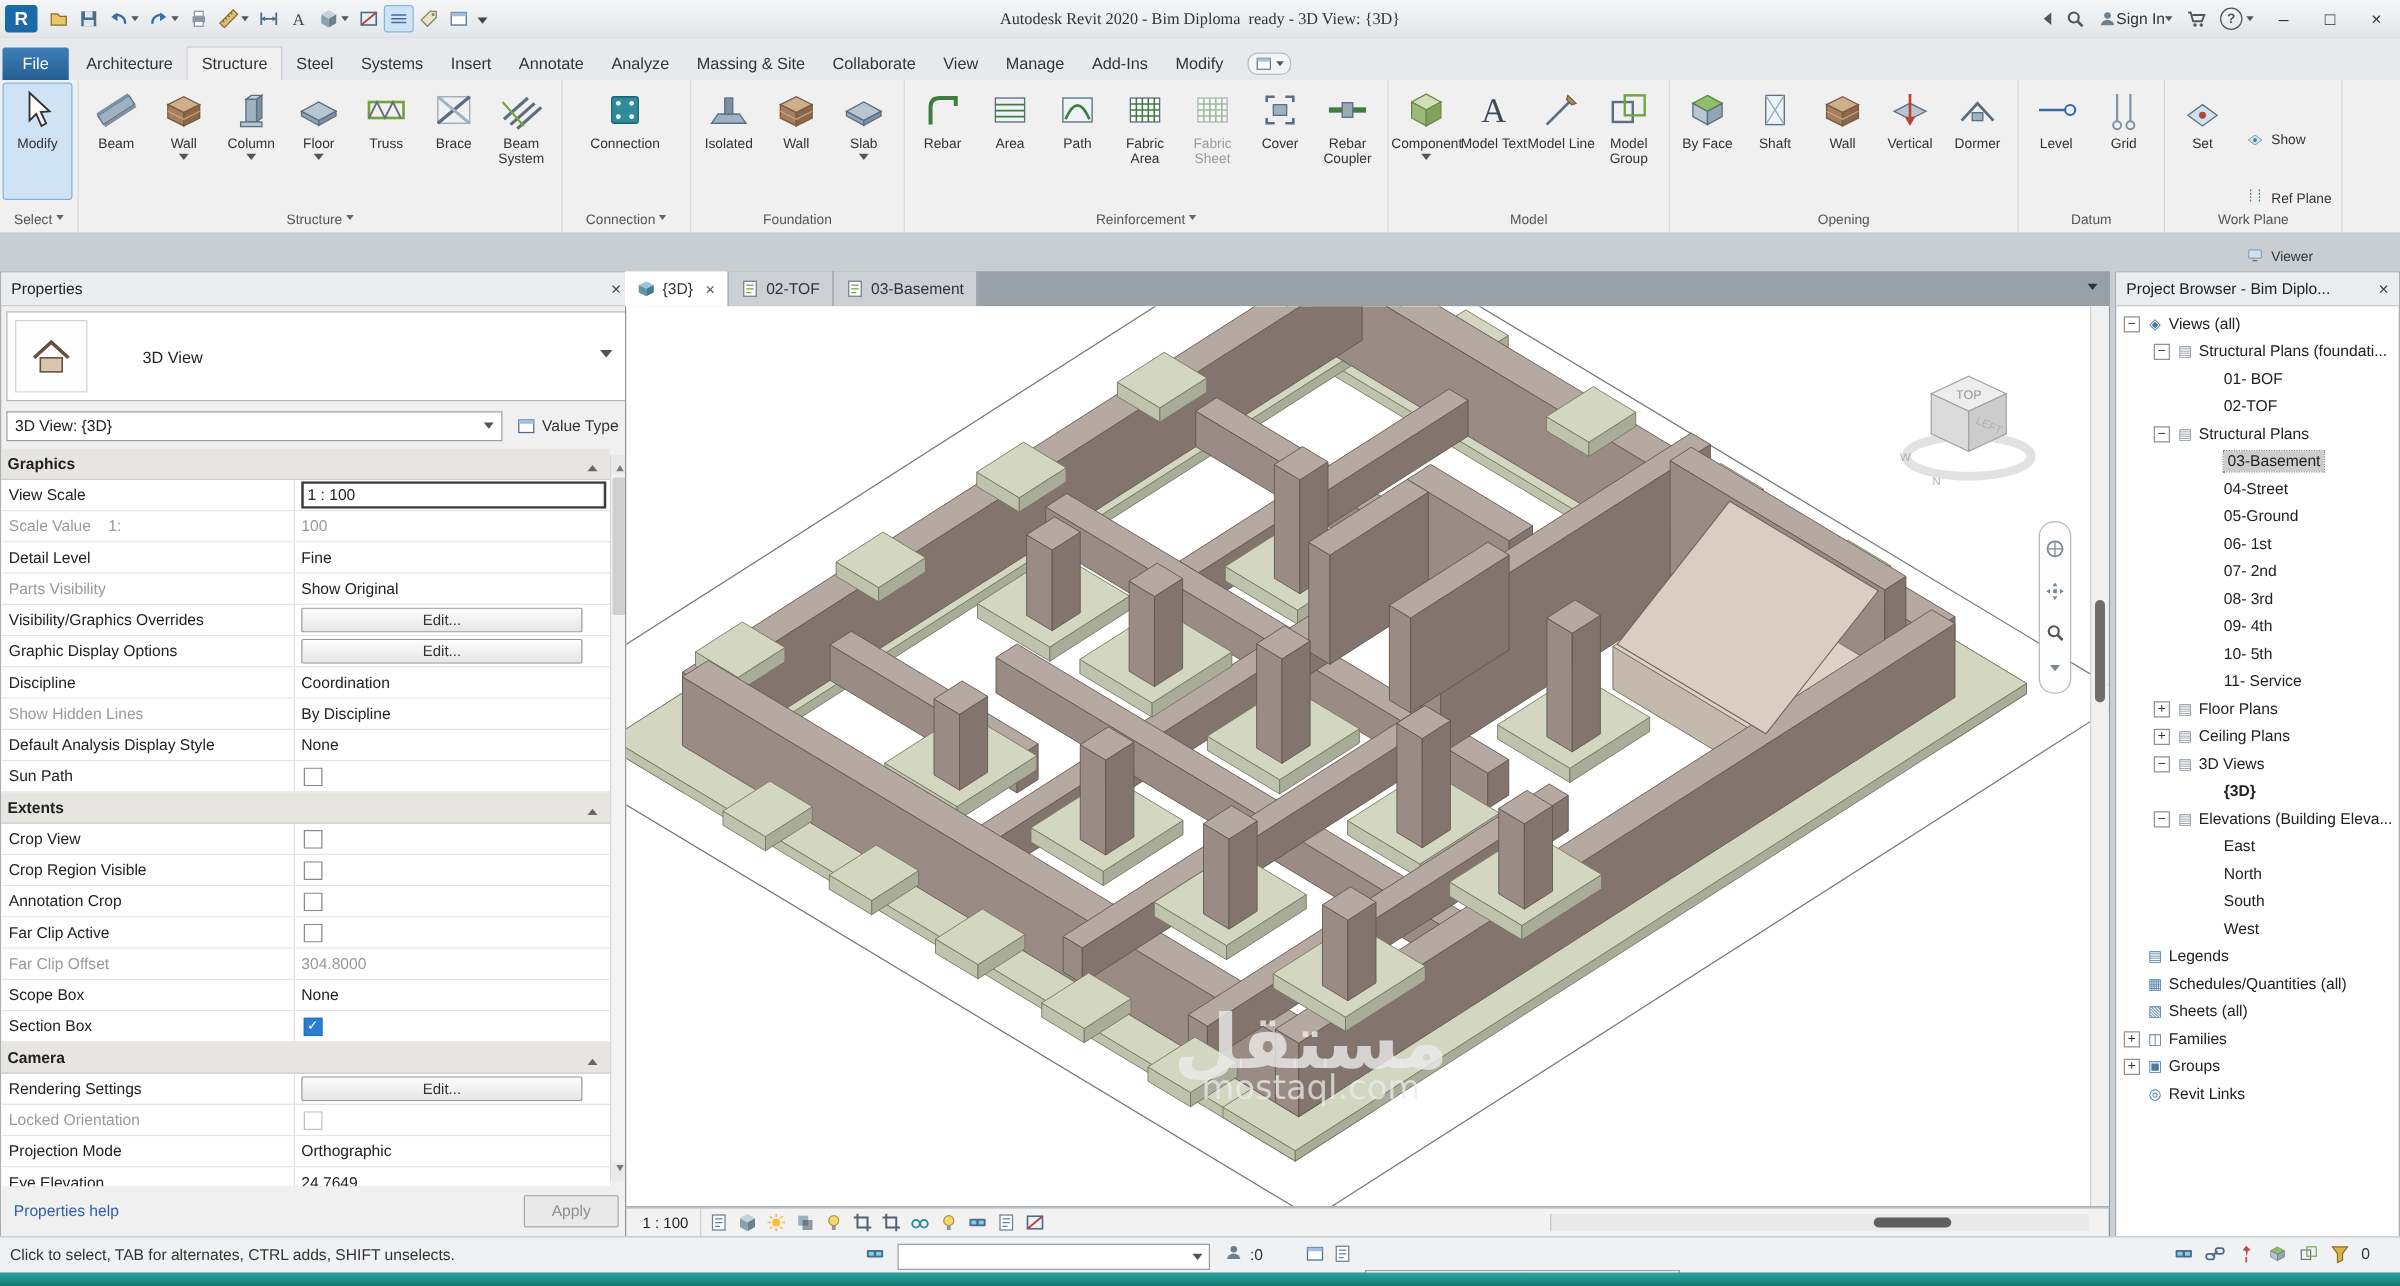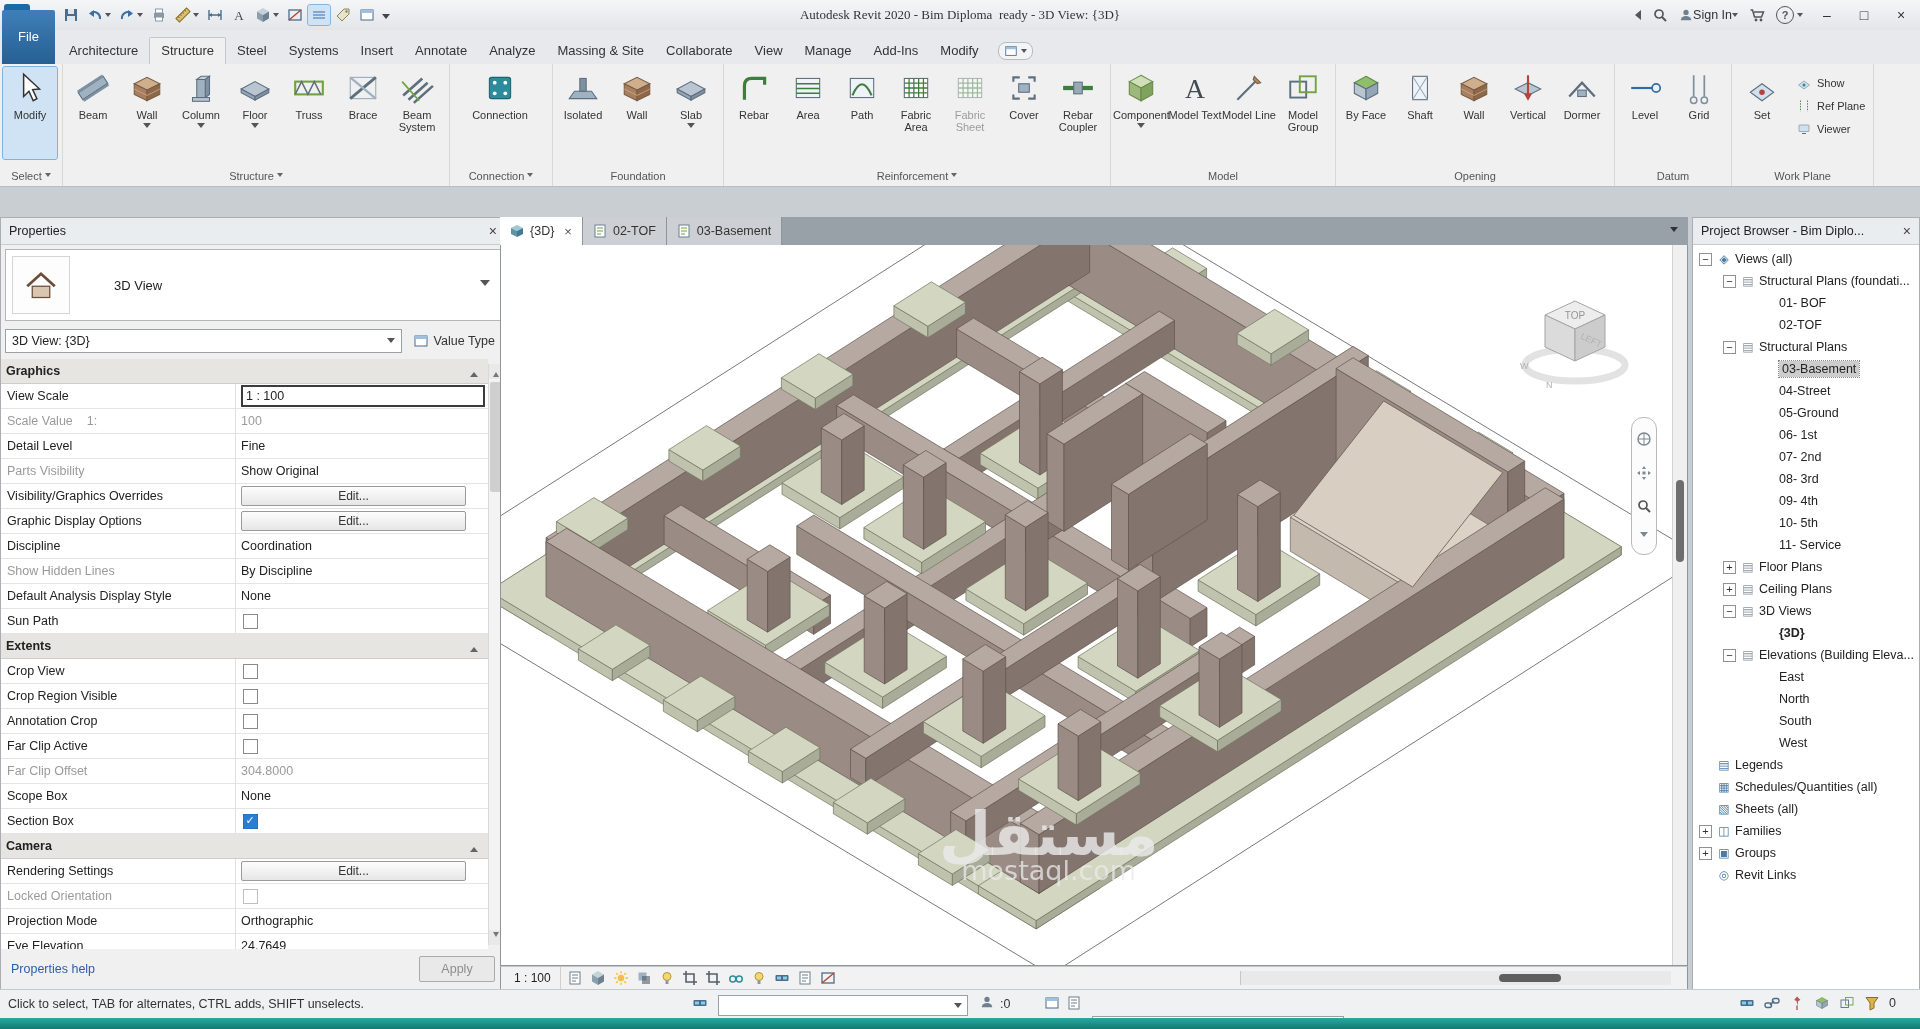--- a/index.html
+++ b/index.html
@@ -17,42 +17,42 @@
   .title-right{position:absolute;right:6px;top:0;height:30px;display:flex;align-items:center;gap:11px;}
   .tr-collapse{width:0;height:0;border:5px solid transparent;border-right:6px solid #555;}
   .signin{display:flex;align-items:center;gap:0;font-size:12.5px;color:#333;}
   .signin::after,.help::after{content:"";width:0;height:0;border:3px solid transparent;border-top:4px solid #555;margin-top:3px;}
   .help{display:flex;align-items:center;gap:3px;}
   .help-circle{width:16px;height:16px;border-radius:50%;border:1.5px solid #555;color:#555;font-size:11px;display:flex;align-items:center;justify-content:center;font-weight:bold;}
   .winbtn{font-size:14px;color:#333;width:26px;text-align:center;}
   
   .tabbar{position:absolute;top:30px;left:0;right:0;height:34px;background:#e7e9ec;display:flex;align-items:flex-end;padding-left:2px;}
   .rtab{padding:5px 11px;font-size:13px;color:#333;height:16px;line-height:16px;}
-  .rtab[data-file="true"]{background:linear-gradient(#3f7fb9,#265f93);color:#fff;padding:19px 16px;margin-right:3px;border-radius:2px 2px 0 0;}
+  .rtab[data-file="true"]{background:linear-gradient(#3f7fb9,#265f93);color:#fff;padding:5px 16px;margin-right:3px;border-radius:2px 2px 0 0;}
   .rtab[data-active="true"]{background:#f0f0f0;border:1px solid #c4c8cb;border-bottom:none;border-radius:2px 2px 0 0;}
   .tab-extra{display:flex;align-items:center;margin-left:8px;margin-bottom:4px;border:1px solid #b7bcc0;background:#f2f4f6;border-radius:8px;padding:1px 5px;gap:3px;}
   .tab-extra::after{content:"";width:0;height:0;border:3px solid transparent;border-top:4px solid #555;margin-top:3px;}
   
   .ribbon{position:absolute;top:64px;left:0;right:0;height:122px;background:#f0f0f0;border-bottom:1px solid #b9bdc1;display:flex;}
   .rgroup{display:flex;flex-direction:column;border-right:1px solid #d8d8d8;}
   .rg-body{height:100px;display:flex;align-items:flex-start;padding:3px 3px 0 3px;}
   .rg-footer{height:18px;line-height:18px;text-align:center;font-size:11px;color:#555;}
   .rg-footer[data-caret="true"]::after{content:"";display:inline-block;width:0;height:0;border:3px solid transparent;border-top:4px solid #666;margin-left:3px;}
   .rg-bigs{display:flex;align-items:flex-start;height:100%;}
   .rbtn{width:54px;display:flex;flex-direction:column;align-items:center;padding-top:4px;border-radius:2px;min-height:88px;}
   .rbtn[data-wide="true"]{width:94px;}
   .rbtn[data-active="true"]{background:#cfe3f5;outline:1px solid #7fb2e0;}
   .rbtn[data-dim="true"]{opacity:.45;}
   .ic32{width:34px;height:34px;}
   .ic16{width:16px;height:16px;}
   .ic14{width:14px;height:14px;}
   .rbtn-label{font-size:11px;line-height:12px;text-align:center;color:#333;margin-top:4px;max-width:56px;}
   .rbtn[data-arrow="true"]::after{content:"";width:0;height:0;border:4px solid transparent;border-top:5px solid #555;margin-top:2px;}
   .rg-smalls{display:flex;flex-direction:column;justify-content:flex-start;margin-left:2px;padding-top:4px;}
-  .rsmall{display:flex;align-items:center;gap:5px;font-size:11px;color:#333;height:23px;padding:0 5px;border-radius:2px;}
+  .rsmall{display:flex;align-items:flex-end;gap:5px;font-size:11px;color:#333;height:23px;padding:0 5px;border-radius:2px;margin-top:24px;}
   
   .panel-head{height:26px;background:#eaedf0;border-bottom:1px solid #c8ccd0;display:flex;align-items:center;justify-content:space-between;padding:0 8px;font-size:12.5px;color:#222;}
   .close-x{font-size:14px;color:#444;line-height:14px;}
   .props{position:absolute;left:0;top:217px;width:506px;bottom:39px;background:#f0f0f0;border:1px solid #aaaeb2;box-sizing:border-box;}
   .psel{margin:4px;height:70px;background:#fff;border:1px solid #b5b5b5;display:flex;align-items:center;position:relative;}
   .psel-img{width:56px;height:56px;margin:0 6px;border:1px solid #d5d5d5;background:#fdfdfd;display:flex;align-items:center;justify-content:center;}
   .psel-label{margin-left:38px;font-size:13px;}
   .psel-caret{position:absolute;right:10px;top:30px;width:0;height:0;border:5px solid transparent;border-top:6px solid #555;}
   .ptype{display:flex;gap:5px;padding:4px 4px 2px 4px;align-items:center;}
   .ptype-combo{flex:1;height:22px;border:1px solid #9aa0a6;background:#fff;display:flex;align-items:center;padding:0 6px;position:relative;font-size:12.5px;text-align:center;}

